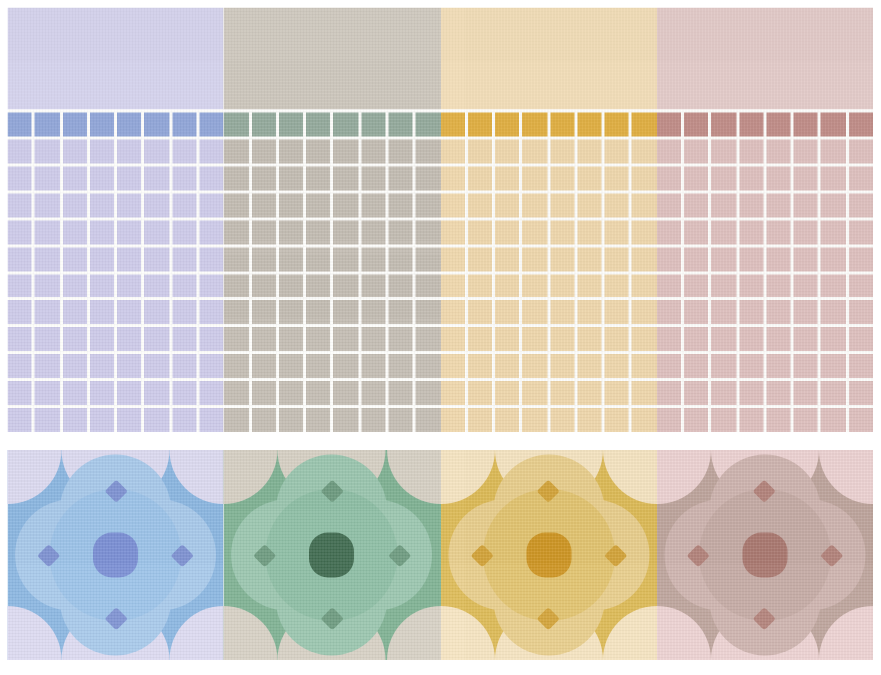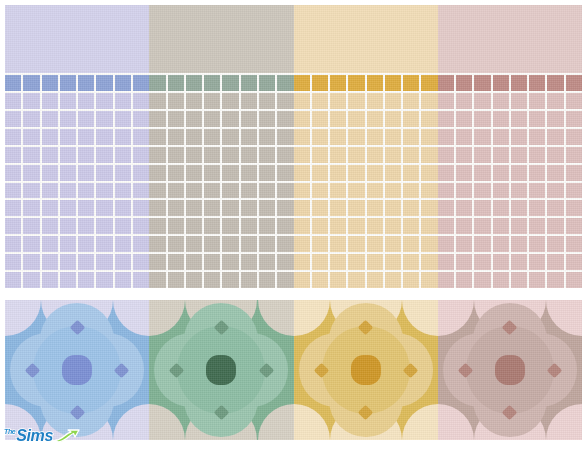--- a/index.html
+++ b/index.html
@@ -760,24 +760,15 @@
         <div class="floral-diamond fd-n" style="background: rgb(180, 133, 125);"></div>
         <div class="floral-diamond fd-s" style="background: rgb(180, 133, 125);"></div>
         <div class="floral-diamond fd-w" style="background: rgb(180, 133, 125);"></div>
         <div class="floral-diamond fd-e" style="background: rgb(180, 133, 125);"></div>
         <div class="floral-center" style="background: rgb(171, 122, 114);"></div>
         <div class="noise-overlay"></div>
       </div>
   </div>
 
   <div class="watermark">
-    <div class="wm-row">
-      <span class="wm-line wm-the">The</span>
-      <span class="wm-line wm-sims">Sims</span>
-      <span class="wm-swoosh">
-        <svg width="26" height="14" viewBox="0 0 26 14">
-          <path d="M1 11 C7 11, 11 4, 16 3 L13 1 L24 1 L20 8 L18.5 4.5 C14 6, 10.5 13, 2.5 13 Z" fill="#8fd64f" stroke="#ffffff" stroke-width="1.3" stroke-linejoin="round"></path>
-        </svg>
-      </span>
-    </div>
   </div>
 
 </div>
 
 </body></html>

